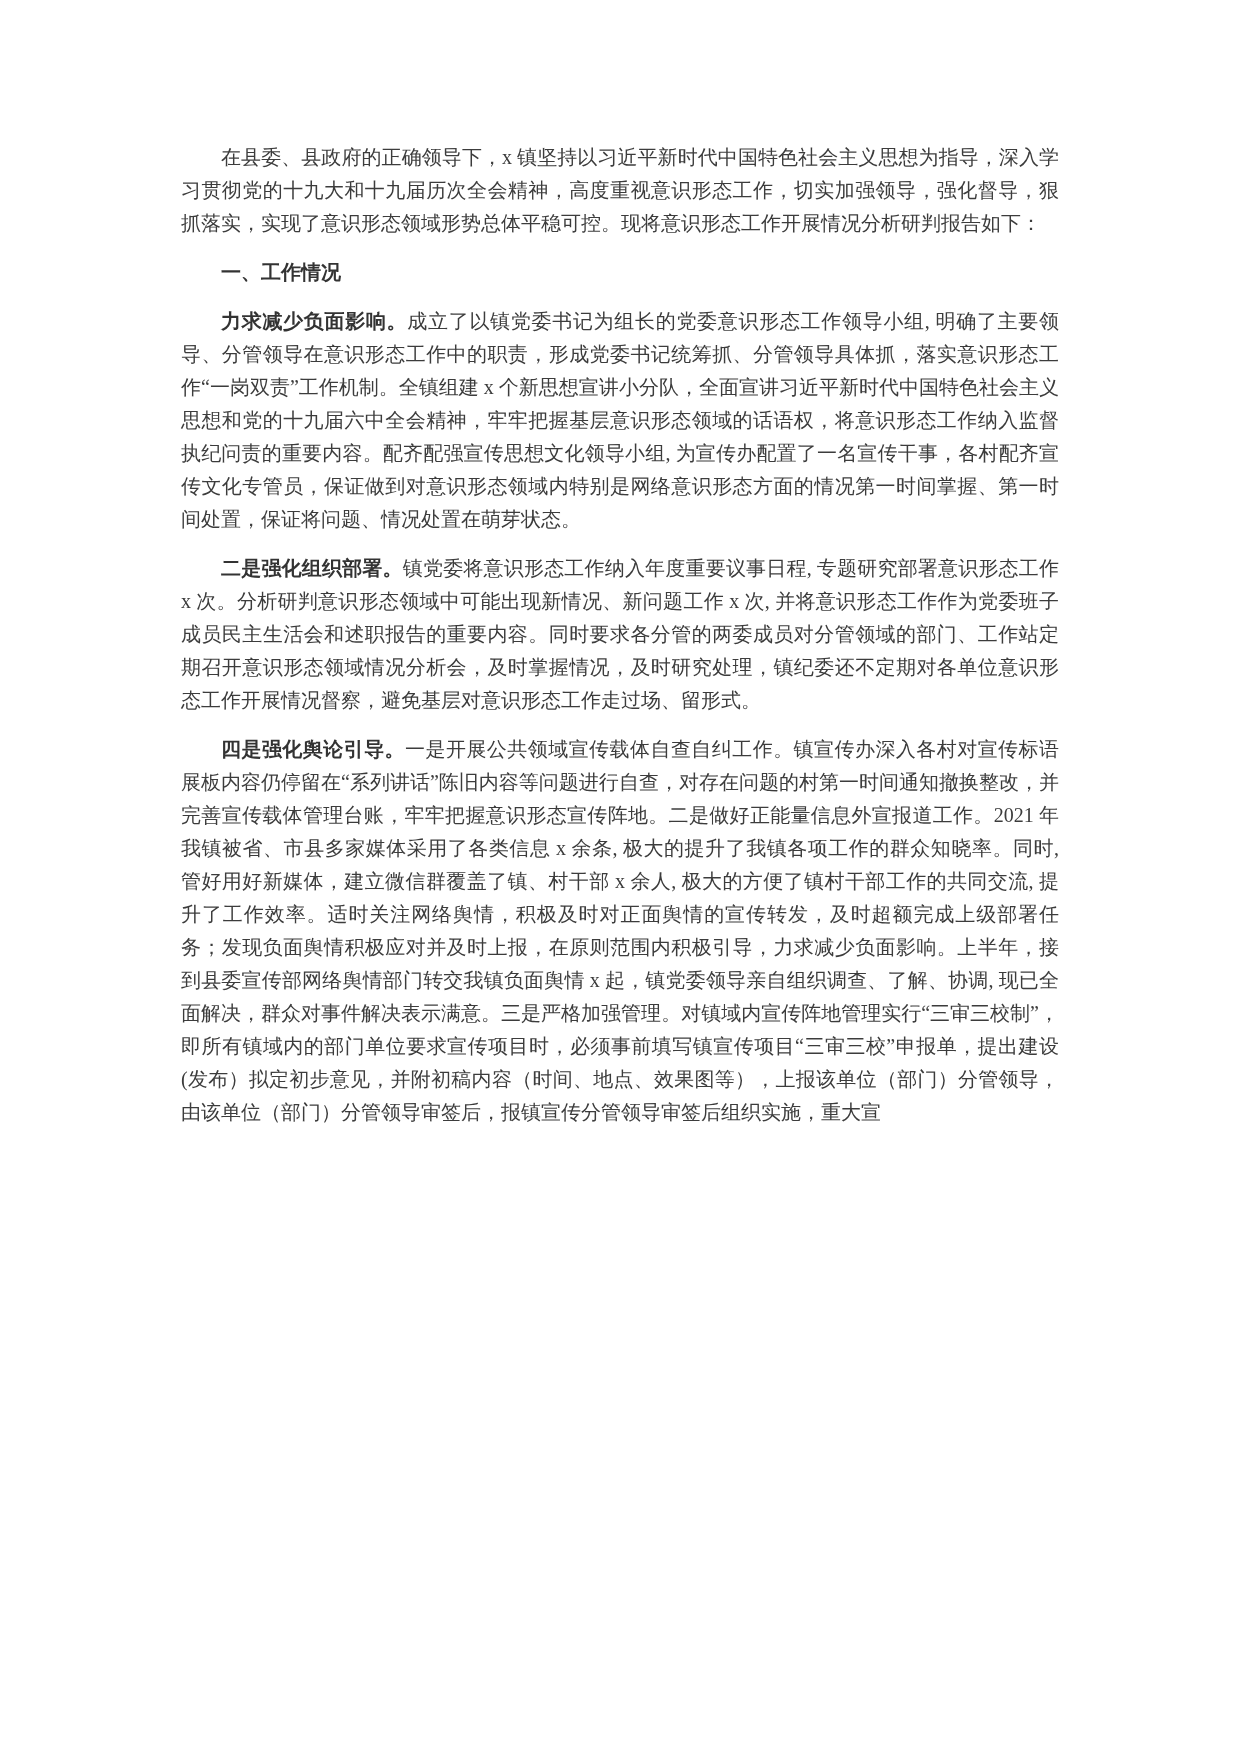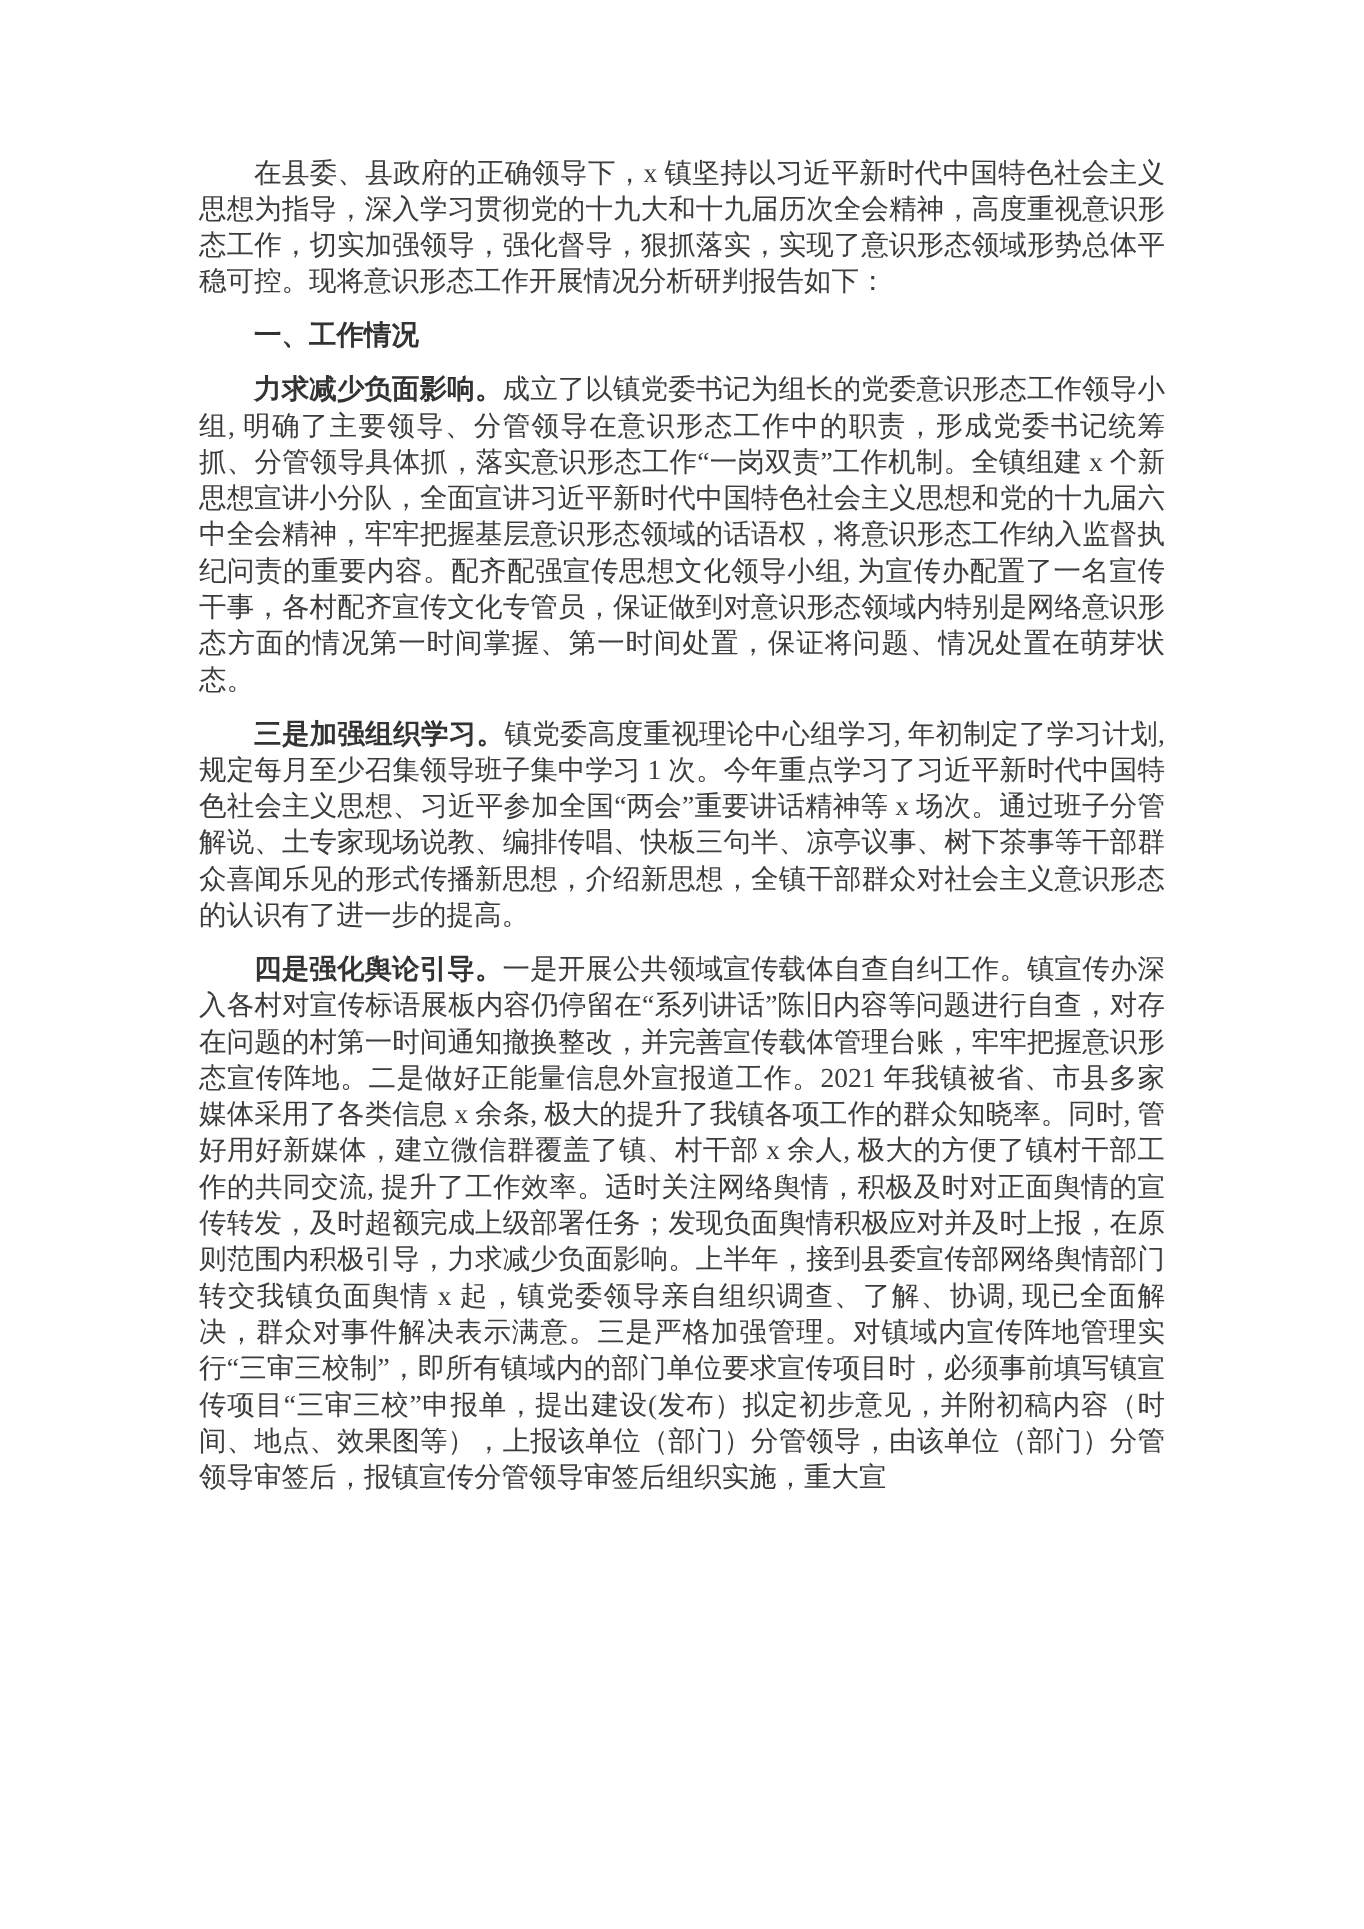--- a/index.html
+++ b/index.html
@@ -14,21 +14,21 @@
     background: #ffffff;
     overflow: hidden;
     font-family: "Liberation Serif", "DejaVu Serif", serif;
   }
   .content {
     position: absolute;
     left: 181px;
     top: 141px;
     width: 878px;
     color: #3c3c3c;
-    font-size: 25px;
+    font-size: 20px;
     line-height: 33px;
     text-align: justify;
   }
   p.para {
     margin: 0 0 16px 0;
     text-indent: 2em;
     word-break: break-all;
   }
   p.para:last-child {
     margin-bottom: 0;
@@ -45,16 +45,16 @@
   }
 </style>
 </head>
 <body>
 
 <div class="page">
   <div class="content">
       <p class="para"><span>在县委、县政府的正确领导下，x 镇坚持以习近平新时代中国特色社会主义思想为指导，深入学习贯彻党的十九大和十九届历次全会精神，高度重视意识形态工作，切实加强领导，强化督导，狠抓落实，实现了意识形态领域形势总体平稳可控。现将意识形态工作开展情况分析研判报告如下：</span></p>
       <p class="para heading"><strong>一、工作情况</strong></p>
       <p class="para"><strong>力求减少负面影响。</strong><span>成立了以镇党委书记为组长的党委意识形态工作领导小组, 明确了主要领导、分管领导在意识形态工作中的职责，形成党委书记统筹抓、分管领导具体抓，落实意识形态工作“一岗双责”工作机制。全镇组建 x 个新思想宣讲小分队，全面宣讲习近平新时代中国特色社会主义思想和党的十九届六中全会精神，牢牢把握基层意识形态领域的话语权，将意识形态工作纳入监督执纪问责的重要内容。配齐配强宣传思想文化领导小组, 为宣传办配置了一名宣传干事，各村配齐宣传文化专管员，保证做到对意识形态领域内特别是网络意识形态方面的情况第一时间掌握、第一时间处置，保证将问题、情况处置在萌芽状态。</span></p>
-      <p class="para"><strong>三是加强组织学习。</strong><span>镇党委高度重视理论中心组学习, 年初制定了学习计划, 规定每月至少召集领导班子集中学习 1 次。今年重点学习了习近平新时代中国特色社会主义思想、习近平参加全国“两会”重要讲话精神等 x 场次。通过班子分管解说、土专家现场说教、编排传唱、快板三句半、凉亭议事、树下茶事等干部群众喜闻乐见的形式传播新思想，介绍新思想，全镇干部群众对社会主义意识形态的认识有了进一步的提高。</span></p>
+      <p class="para"><strong>二是强化组织部署。</strong><span>镇党委将意识形态工作纳入年度重要议事日程, 专题研究部署意识形态工作 x 次。分析研判意识形态领域中可能出现新情况、新问题工作 x 次, 并将意识形态工作作为党委班子成员民主生活会和述职报告的重要内容。同时要求各分管的两委成员对分管领域的部门、工作站定期召开意识形态领域情况分析会，及时掌握情况，及时研究处理，镇纪委还不定期对各单位意识形态工作开展情况督察，避免基层对意识形态工作走过场、留形式。</span></p>
       <p class="para"><strong>四是强化舆论引导。</strong><span>一是开展公共领域宣传载体自查自纠工作。镇宣传办深入各村对宣传标语展板内容仍停留在“系列讲话”陈旧内容等问题进行自查，对存在问题的村第一时间通知撤换整改，并完善宣传载体管理台账，牢牢把握意识形态宣传阵地。二是做好正能量信息外宣报道工作。2021 年我镇被省、市县多家媒体采用了各类信息 x 余条, 极大的提升了我镇各项工作的群众知晓率。同时, 管好用好新媒体，建立微信群覆盖了镇、村干部 x 余人, 极大的方便了镇村干部工作的共同交流, 提升了工作效率。适时关注网络舆情，积极及时对正面舆情的宣传转发，及时超额完成上级部署任务；发现负面舆情积极应对并及时上报，在原则范围内积极引导，力求减少负面影响。上半年，接到县委宣传部网络舆情部门转交我镇负面舆情 x 起，镇党委领导亲自组织调查、了解、协调, 现已全面解决，群众对事件解决表示满意。三是严格加强管理。对镇域内宣传阵地管理实行“三审三校制”，即所有镇域内的部门单位要求宣传项目时，必须事前填写镇宣传项目“三审三校”申报单，提出建设(发布）拟定初步意见，并附初稿内容（时间、地点、效果图等），上报该单位（部门）分管领导，由该单位（部门）分管领导审签后，报镇宣传分管领导审签后组织实施，重大宣</span></p>
     </div>
 </div>
 
 </body></html>

